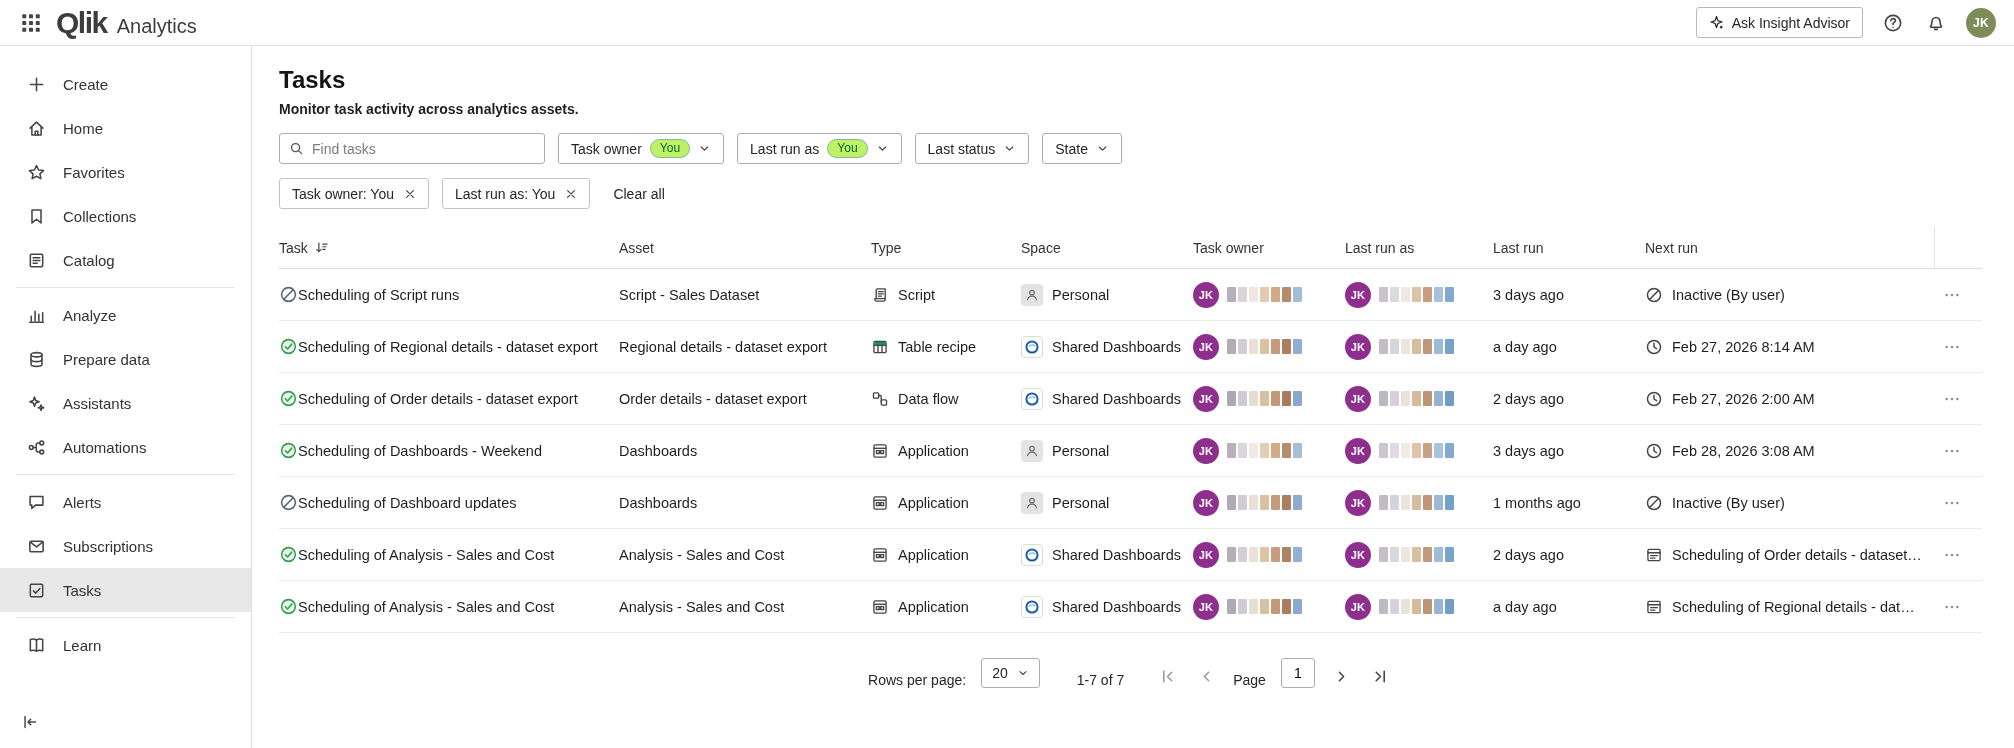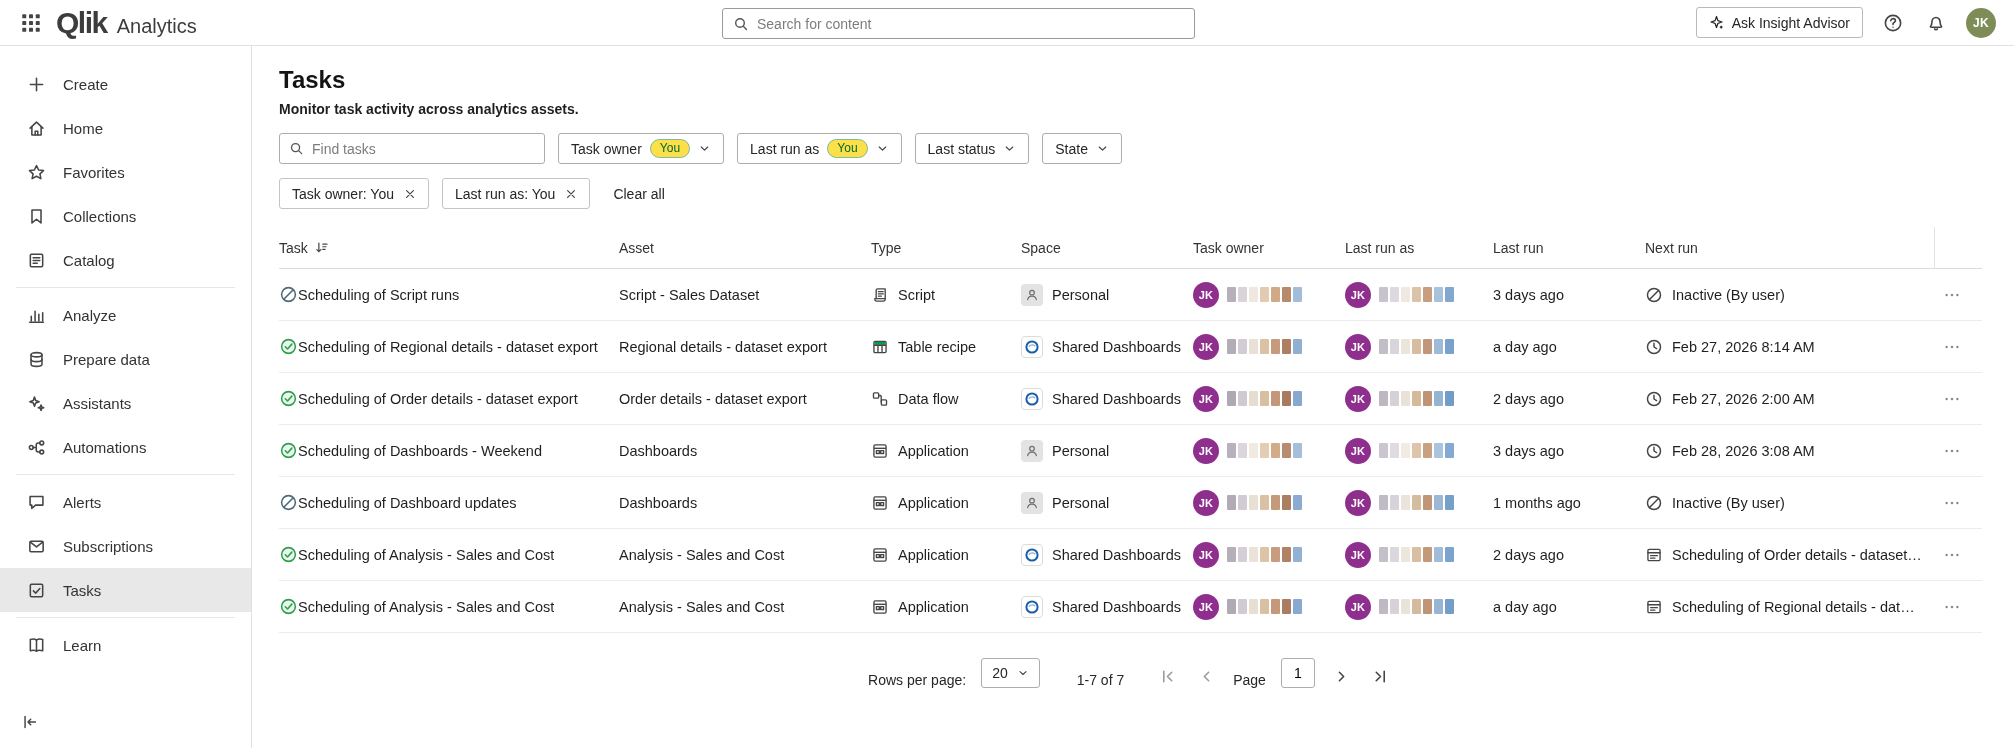--- a/index.html
+++ b/index.html
@@ -36,21 +36,21 @@
   .collapse-btn{position:absolute;left:16px;bottom:12px;width:28px;height:28px;display:flex;align-items:center;justify-content:center}
 
   
   .page-title{font-size:24px;font-weight:700;color:#141414}
   .page-subtitle{font-size:14px;font-weight:600;color:#1f1f1f;margin-top:7px}
   .filter-row{display:flex;align-items:center;gap:13px;margin-top:16px}
   .find-box{width:266px;height:31px;border:1px solid #adadad;border-radius:3px;display:flex;align-items:center;padding:0 9px;background:#fff}
   .find-box input{border:none;outline:none;flex:1;font-size:14px;margin-left:8px;font-family:inherit}
   .find-box input::placeholder{color:#7d7d7d}
   .drop-btn{display:flex;align-items:center;gap:8px;height:31px;padding:0 12px;border:1px solid #adadad;border-radius:3px;background:#fff;font-size:14px;color:#262626}
-  .pill{font-size:12px;color:#006937;background:#fde047;border:1px solid #7dbb99;border-radius:10px;padding:1px 9px;line-height:15px}
+  .pill{font-size:12px;color:#006937;background:#bef264;border:1px solid #7dbb99;border-radius:10px;padding:1px 9px;line-height:15px}
   .chip-row{display:flex;align-items:center;gap:13px;margin-top:14px}
   .chip{display:flex;align-items:center;gap:10px;height:31px;padding:0 12px;border:1px solid #c4c4c4;border-radius:3px;background:#fff;font-size:14px;color:#262626}
   .chip .x{display:flex;cursor:pointer}
   .clear-all{font-size:14px;color:#262626;margin-left:10px;cursor:pointer}
 
   
   .table{margin-top:18px}
   .thead,.trow{display:grid;grid-template-columns:340px 252px 150px 172px 152px 148px 152px minmax(0,1fr) 48px;align-items:center}
   .thead{height:42px;border-bottom:1px solid #dcdcdc;color:#333;font-size:14px}
   .th{display:flex;align-items:center;gap:6px;padding-right:10px}
@@ -102,29 +102,20 @@
         <rect x="6.4" y="6.4" width="3.2" height="3.2" rx=".7"></rect>
         <rect x="11.8" y="6.4" width="3.2" height="3.2" rx=".7"></rect>
       <rect x="1" y="11.8" width="3.2" height="3.2" rx=".7"></rect>
         <rect x="6.4" y="11.8" width="3.2" height="3.2" rx=".7"></rect>
         <rect x="11.8" y="11.8" width="3.2" height="3.2" rx=".7"></rect>
     </svg>
   </button>
   <div class="brand">
     <span class="logo">Qlik</span>
     <span class="product">Analytics</span>
-  </div>
-  <div class="search-wrap">
-    <span>
-      <svg width="16" height="16" viewBox="0 0 16 16" fill="none" stroke="#555" stroke-width="1.4" stroke-linecap="round">
-          <circle cx="7" cy="7" r="4.3"></circle>
-          <path d="m10.3 10.3 3.2 3.2"></path>
-        </svg>
-    </span>
-    <input placeholder="Search for content" style="">
   </div>
   <div class="top-right">
     <button class="insight-btn">
       <span>
         <svg width="15" height="15" viewBox="0 0 16 16" fill="none" stroke="#262626" stroke-width="1.3" stroke-linejoin="round">
             <path d="M8 1.6 9.5 6l4.4 1.5L9.5 9 8 13.4 6.5 9 2.1 7.5 6.5 6z"></path>
             <path d="M13 11.4v3M11.5 12.9h3"></path>
           </svg>
       </span>
       <span>Ask Insight Advisor</span>

